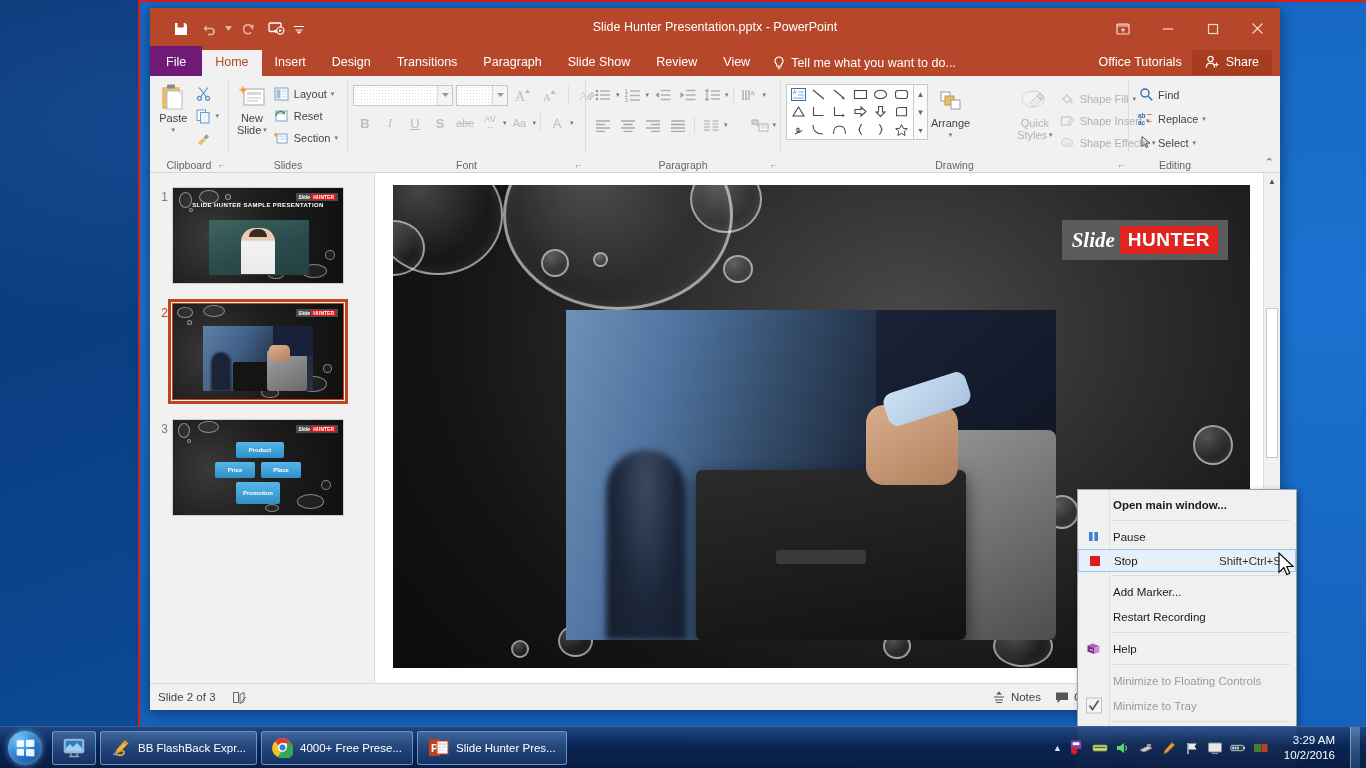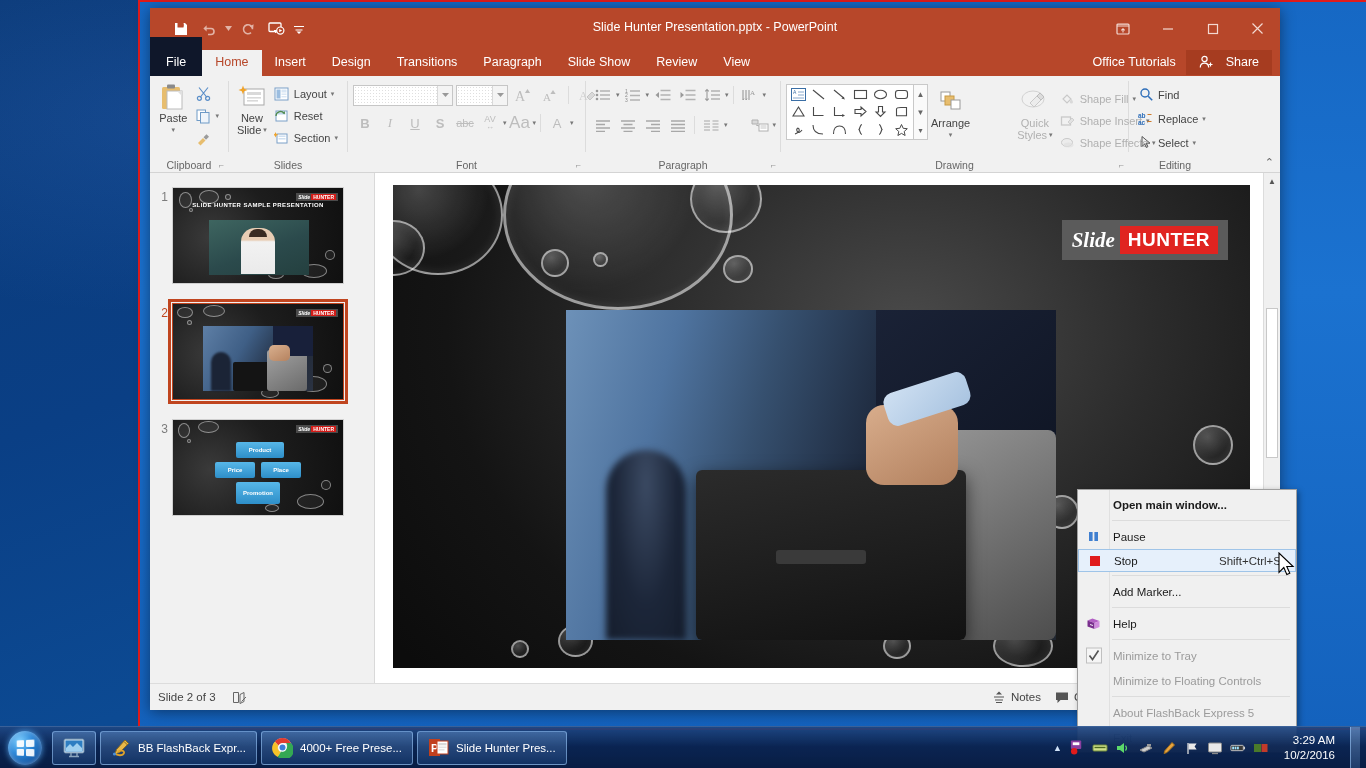--- a/index.html
+++ b/index.html
@@ -56,28 +56,28 @@
     color:#f3d9d2; cursor:pointer;
   }
 
   
   .tabrow{
     height:27px; background:#b7472a; display:flex; align-items:flex-end; position:relative;
   }
   .tab{
     font-size:12.5px; color:#fff; padding:4px 13px 6px; cursor:pointer; line-height:16px;
   }
-  .tab.file{ background:#0f172a; padding:17px 16px 6px; }
+  .tab.file{ background:#701a75; padding:8px 16px 6px; }
   .tab.active{ background:#f1f1f1; color:#b7472a; }
   .tellme{ display:flex; align-items:center; gap:6px; color:#fff; font-size:12.5px; padding:4px 10px 6px; cursor:pointer;}
   .tr-right{ margin-left:auto; display:flex; align-items:center; gap:0; height:27px; }
   .office-tut{ color:#fff; font-size:12.5px; padding:5px 10px 6px; cursor:pointer;}
   .share-btn{
     background:#a63c20; color:#fff; font-size:12.5px; padding:5px 13px 6px; display:flex;
-    align-items:center; gap:12px; cursor:pointer; margin-right:8px;
+    align-items:center; gap:6px; cursor:pointer; margin-right:8px;
   }
 
   
   .ribbon{
     height:97px; background:#f1f1f1; border-bottom:1px solid #d4d4d4;
     display:flex; position:relative;
   }
   .grp{ position:relative; height:97px; padding:3px 5px 0; display:flex; flex-direction:column; }
   .grp-sep{ width:1px; background:#dcdcdc; margin:5px 0 20px; }
   .grp-label{
@@ -360,20 +360,29 @@
   <div class="tabrow">
     <div class="tab file">File</div>
     <div class="tab active">Home</div>
     <div class="tab">Insert</div>
     <div class="tab">Design</div>
     <div class="tab">Transitions</div>
     <div class="tab">Paragraph</div>
     <div class="tab">Slide Show</div>
     <div class="tab">Review</div>
     <div class="tab">View</div>
+    <div class="tellme">
+      <span>
+        <svg width="12" height="14" viewBox="0 0 12 14">
+            <path d="M6 1a4 4 0 0 0-2.4 7.2V10h4.8V8.2A4 4 0 0 0 6 1z" fill="none" stroke="#fff" stroke-width="1.1"></path>
+            <path d="M4.4 11.3h3.2M5 12.8h2" stroke="#fff" stroke-width="1.1"></path>
+          </svg>
+      </span>
+      <span>Tell me what you want to do...</span>
+    </div>
     <div class="tr-right">
       <div class="office-tut">Office Tutorials</div>
       <div class="share-btn">
         <span>
           <svg width="15" height="14" viewBox="0 0 15 14">
               <circle cx="5.5" cy="4" r="2.6" fill="none" stroke="#fff" stroke-width="1.2"></circle>
               <path d="M1.3 12.5c0-2.6 1.9-4.3 4.2-4.3s4.2 1.7 4.2 4.3" fill="none" stroke="#fff" stroke-width="1.2"></path>
               <path d="M11.5 7.5v4M9.5 9.5h4" stroke="#fff" stroke-width="1.2"></path>
             </svg>
         </span>
@@ -548,21 +557,21 @@
           <div class="iconbtn dis" style="text-decoration:line-through;font-size:11px;">
               <span>abc</span>
             </div>
           <div class="iconbtn dis" style="font-size:9px;">
             <div style="display:flex;flex-direction:column;align-items:center;line-height:8px;">
               <span>AV</span>
               <span style="font-size:8px;">↔</span>
             </div>
           </div>
           <span class="caret">▾</span>
-          <div class="iconbtn dis" style="font-size:17px;justify-content:center;">
+          <div class="iconbtn dis" style="font-size:11px;justify-content:center;">
               <span>Aa</span>
             </div>
           <span class="caret">▾</span>
           <div class="vline"></div>
           <div class="iconbtn dis" style="font-size:13px;">
               <span>A</span>
             </div>
           <span class="caret">▾</span>
         </div>
       </div>
@@ -1071,47 +1080,51 @@
     </span>
     <span class="ml">Stop</span>
     <span class="mk">Shift+Ctrl+S</span>
   </div>
   <div class="sep"></div>
 
   <div class="mi">
     <span class="mic"></span>
     <span class="ml">Add Marker...</span>
   </div>
+  <div class="mi">
+    <span class="mic"></span>
+    <span class="ml">Restart Recording</span>
+  </div>
   <div class="sep"></div>
 
   <div class="mi">
     <span class="mic">
       <svg width="15" height="14" viewBox="0 0 15 14">
           <path d="M1.5 3.5l5-2 7 2.5-5 2z" fill="#b25ec4"></path>
           <path d="M1.5 3.5v6l7 2.5v-6z" fill="#7a2f8e"></path>
           <path d="M8.5 6v6l5-2V4z" fill="#d08bdd"></path>
           <path d="M4 7.5l3 1" stroke="#fff" stroke-width=".9"></path>
         </svg>
     </span>
     <span class="ml">Help</span>
   </div>
   <div class="sep"></div>
 
   <div class="mi dis">
+    <span class="mic"></span>
+    <span class="ml">Minimize to Floating Controls</span>
+  </div>
+  <div class="mi dis">
     <span class="mic">
       <svg width="18" height="17" viewBox="0 0 18 17">
           <rect x="1.5" y="1" width="15" height="15" fill="#f5f5f5" stroke="#c0c0c0"></rect>
           <path d="M4.5 8.5l3 4 6-9" fill="none" stroke="#555" stroke-width="1.6"></path>
         </svg>
     </span>
     <span class="ml">Minimize to Tray</span>
-  </div>
-  <div class="mi dis">
-    <span class="mic"></span>
-    <span class="ml">Minimize to Floating Controls</span>
   </div>
   <div class="sep"></div>
 
   <div class="mi dis">
     <span class="mic"></span>
     <span class="ml">About FlashBack Express 5</span>
   </div>
   <div class="mi dis">
     <span class="mic"></span>
     <span class="ml">Exit</span>

